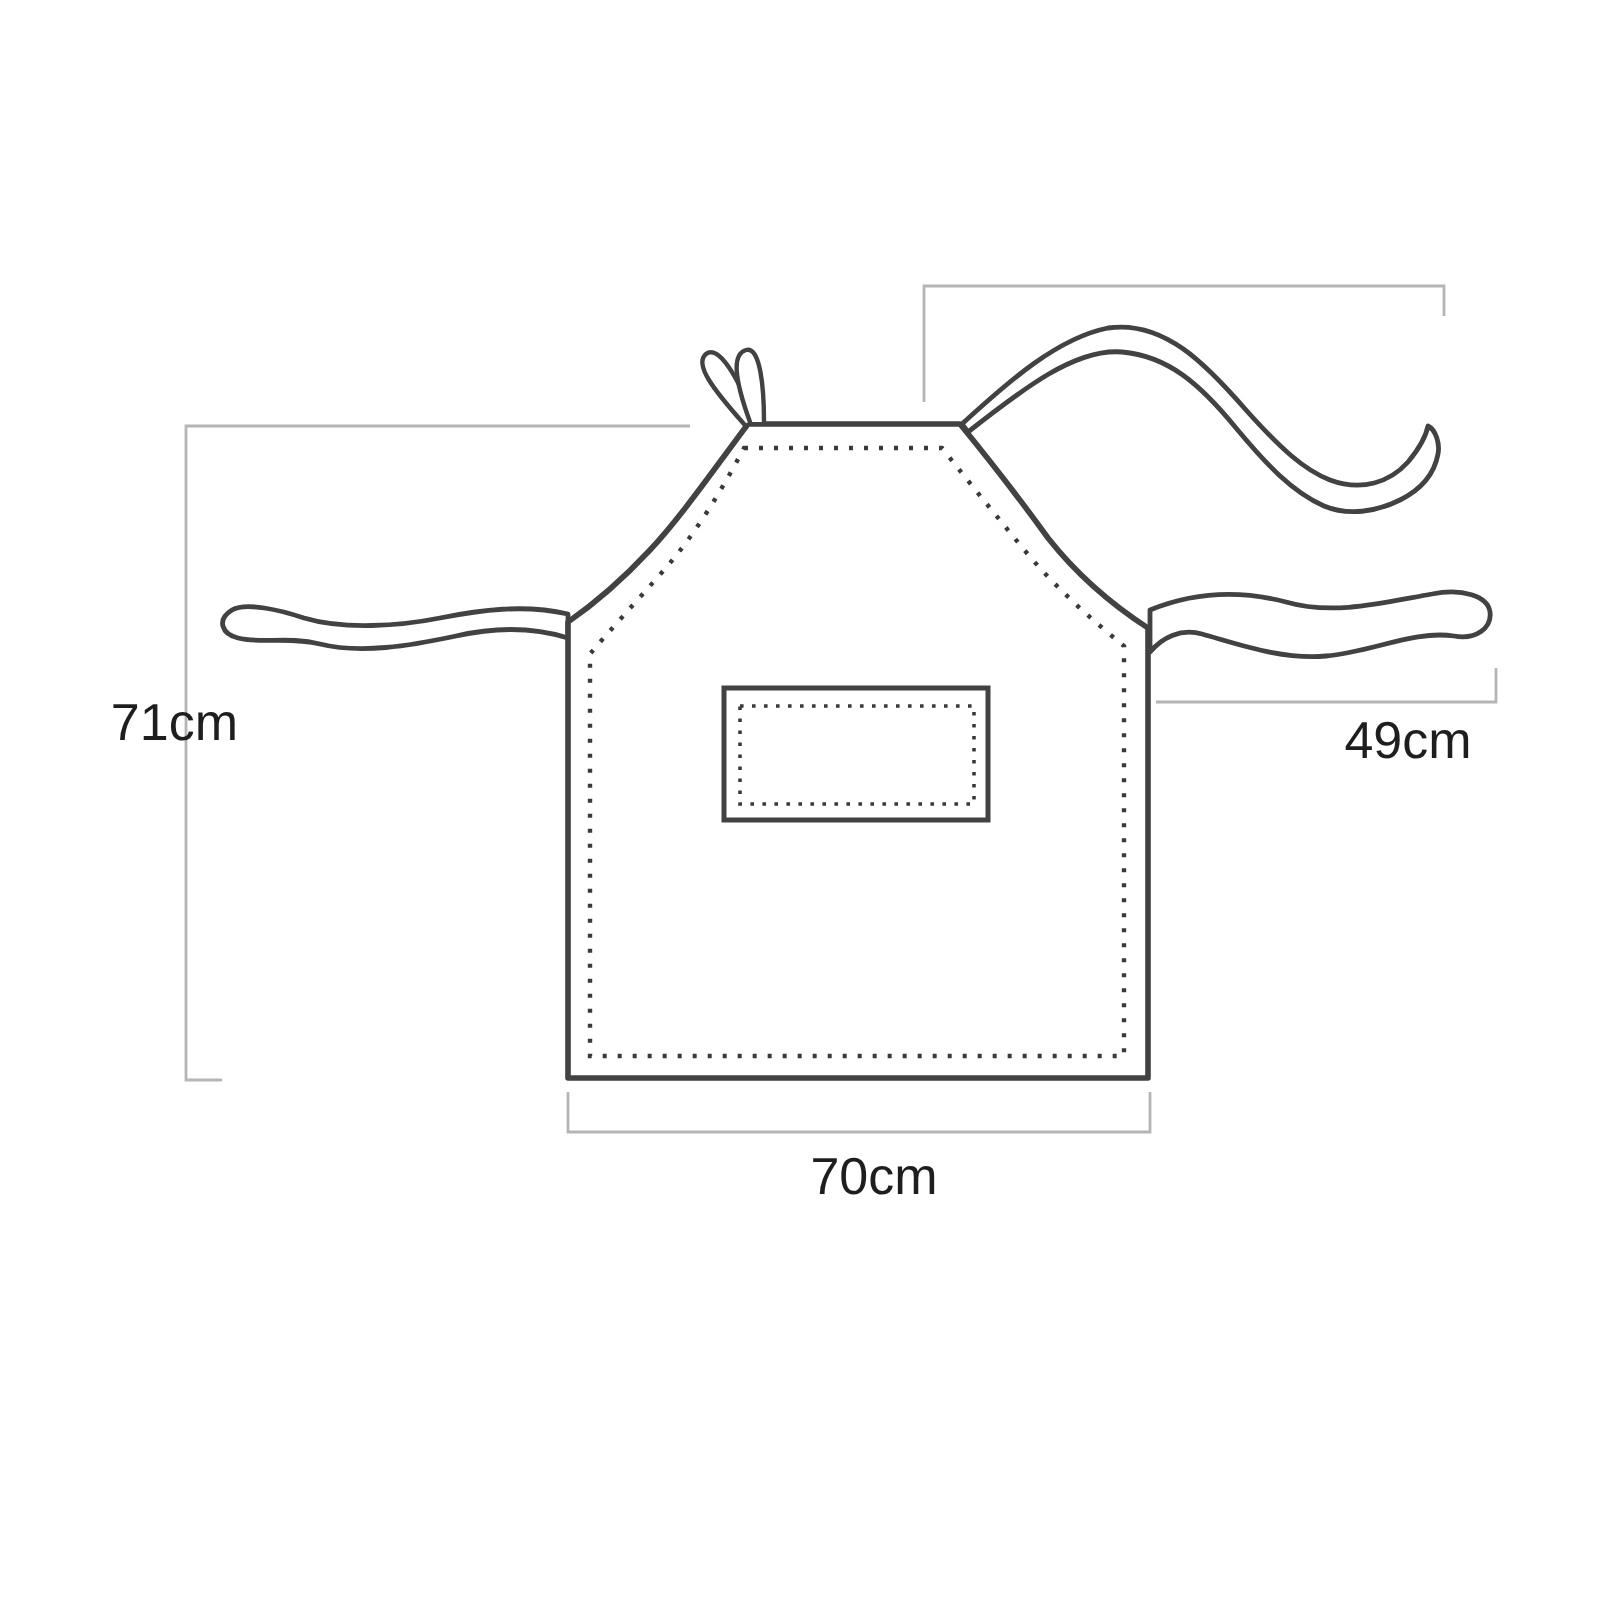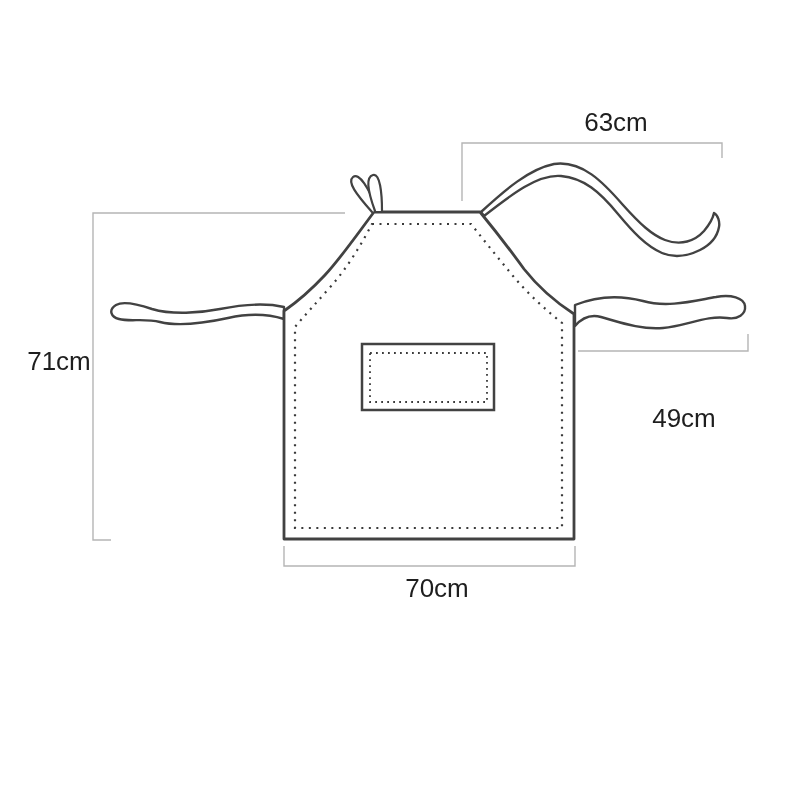--- a/index.html
+++ b/index.html
@@ -28,22 +28,22 @@
     height: 30px;
     line-height: 30px;
     text-align: center;
     font-size: 26px;
     letter-spacing: 0px;
     color: #1e1e1e;
     user-select: none;
     white-space: nowrap;
   }
   .label-63 { left: 556px; top: 107px; }
-  .label-71 { left: -1px;  top: 346px; }
-  .label-49 { left: 624px; top: 355px; margin-top: 48px; }
+  .label-71 { left: -1px;  top: 346px; text-align: right; }
+  .label-49 { left: 644px; top: 355px; }
   .label-70 { left: 377px; top: 573px; }
 
   
   .outline      { fill: #ffffff; stroke: #424242; stroke-width: 2.8; stroke-linejoin: round; }
   .ribbon       { fill: #ffffff; stroke: #424242; stroke-width: 2.4; stroke-linejoin: round; }
   .loop-stroke  { fill: #ffffff; stroke: #424242; stroke-width: 2.2; stroke-linecap: round; }
   .stitch       { fill: none; stroke: #3a3a3a; stroke-width: 2.2; stroke-dasharray: 2 5.5; stroke-linecap: butt; }
   .stitch-fine  { fill: none; stroke: #3a3a3a; stroke-width: 1.8; stroke-dasharray: 1.8 4.2; }
   .pocket-edge  { fill: #ffffff; stroke: #424242; stroke-width: 2.5; }
   .dim-line     { fill: none; stroke: #b5b5b5; stroke-width: 1.4; }
@@ -105,18 +105,17 @@
              C486,243 499,259 513,276
              C528,294 546,310 562,323
              L562,528 L295,528 L295,327
              C305,315 318,301 332,285
              C347,268 361,245 372,224 Z"></path>
 
     <rect class="pocket-edge" x="362" y="344" width="132" height="66"></rect>
     <rect class="stitch-fine" x="370" y="353" width="117" height="49"></rect>
   </svg>
 
-  <div class="dim-label label-63">63cm</div>
   <div class="dim-label label-71">71cm</div>
   <div class="dim-label label-49">49cm</div>
   <div class="dim-label label-70">70cm</div>
 
 </div>
 
 </body></html>

